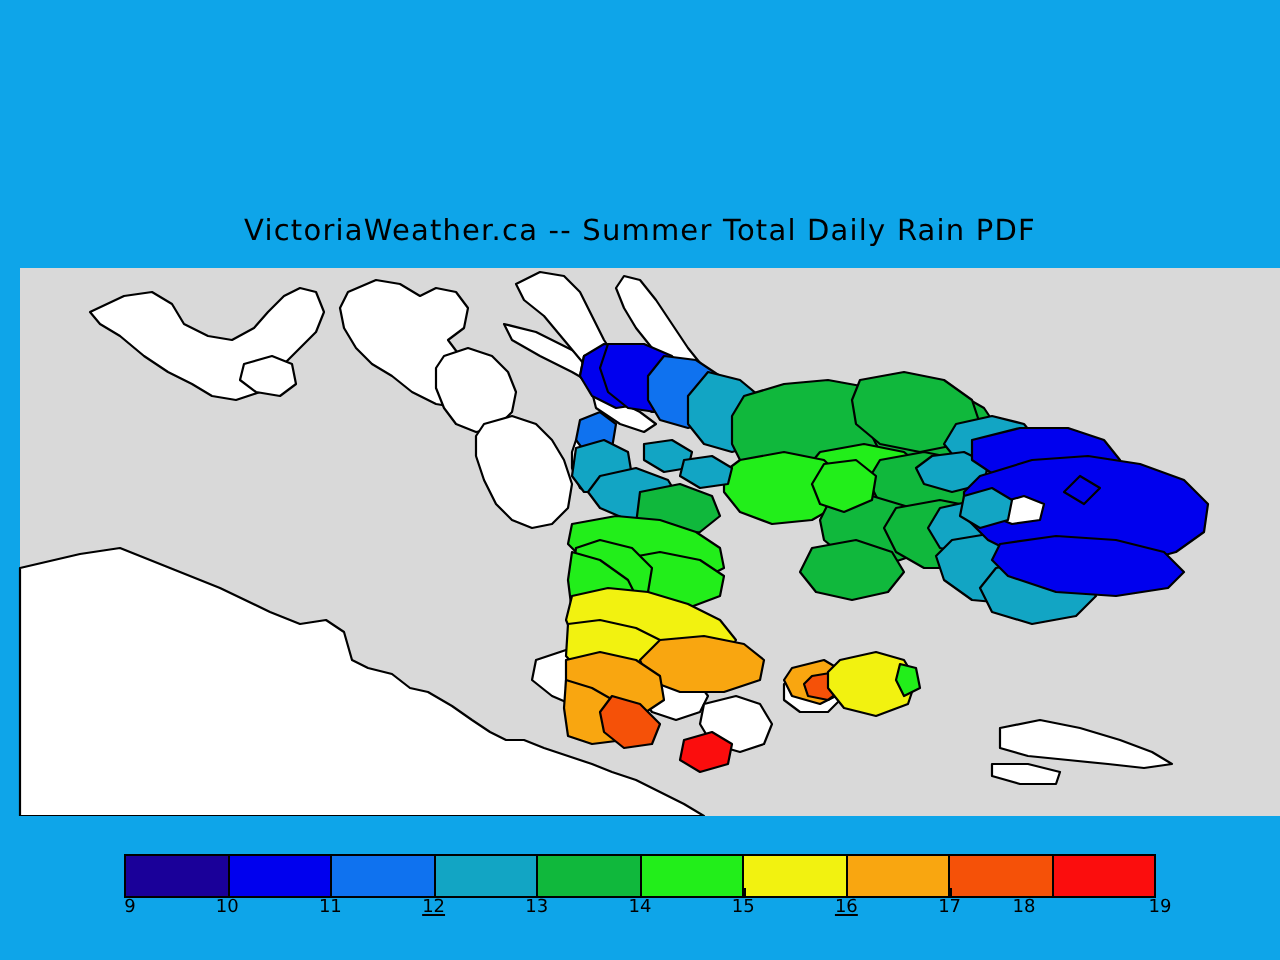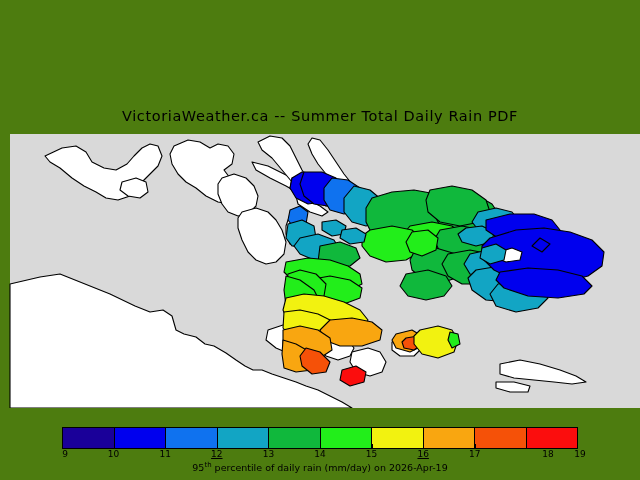--- a/index.html
+++ b/index.html
@@ -11,21 +11,21 @@
     width: 640px;
     height: 480px;
     overflow: hidden;
     font-family: "DejaVu Sans", sans-serif;
     position: relative;
   }
   #page {
     position: relative;
     width: 640px;
     height: 480px;
-    background: #4d7c0f;
+    background: #0ea5e9;
   }
   .title {
     position: absolute;
     left: 0;
     top: 108px;
     width: 640px;
     text-align: center;
     font-family: "DejaVu Sans", sans-serif;
     font-size: 14.5px;
     letter-spacing: 0.6px;
@@ -354,22 +354,19 @@
       <div class="cb-tick" style="left: 206.4px;">13</div>
       <div class="cb-tickmark" style="left: 258px;"></div>
       <div class="cb-tick" style="left: 258px;">14</div>
       <div class="cb-tickmark" style="left: 309.6px;"></div>
       <div class="cb-tick" style="left: 309.6px;">15</div>
       <div class="cb-tickmark" style="left: 361.2px;"></div>
       <div class="cb-tick" style="left: 361.2px; text-decoration: underline;">16</div>
       <div class="cb-tickmark" style="left: 412.8px;"></div>
       <div class="cb-tick" style="left: 412.8px;">17</div>
       <div class="cb-tickmark" style="left: 464.4px;"></div>
-      <div class="cb-tick" style="left: 486px; text-align: right;">18</div>
+      <div class="cb-tick" style="left: 450px; text-align: right;">18</div>
       <div class="cb-tickmark" style="left: 515px;"></div>
       <div class="cb-tick" style="left: 518px;">19</div>
     </div>
 
-  <div id="cb-caption">
-    <span>95</span><sup>th</sup><span> percentile of daily rain (mm/day) on 2026-Apr-19</span>
-  </div>
 
 </div>
 
 </body></html>

